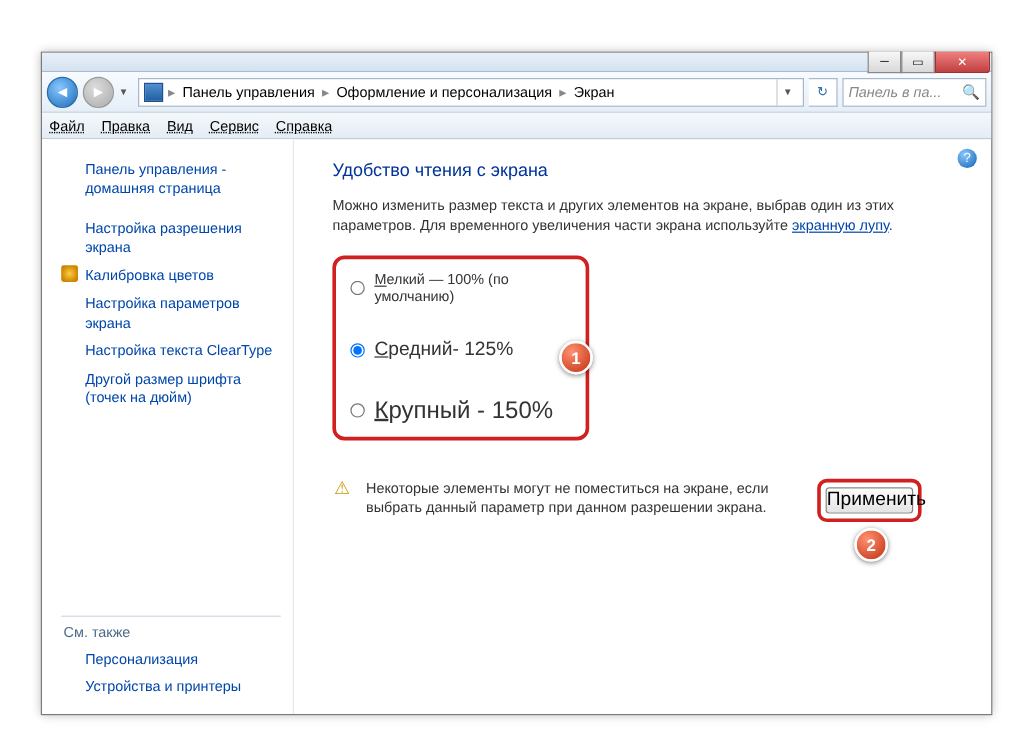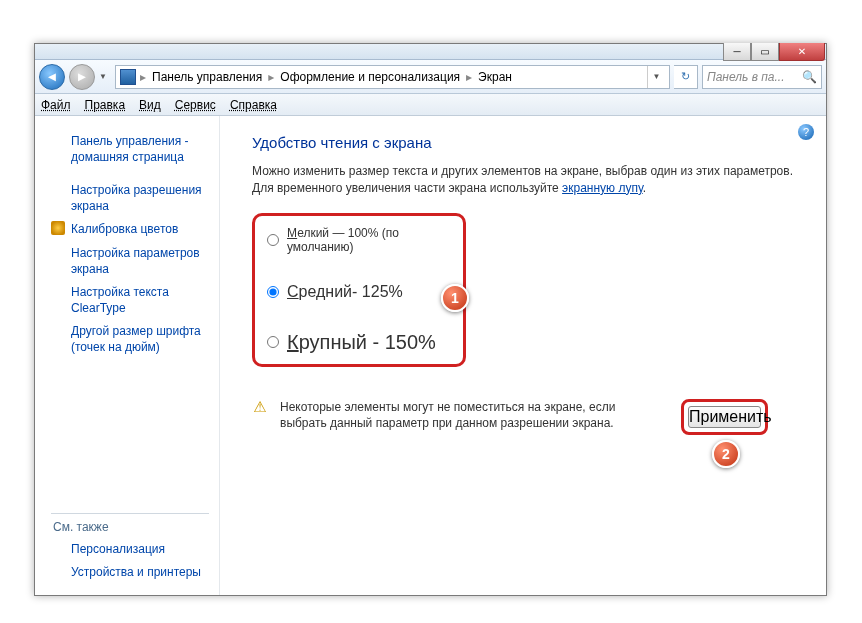--- a/index.html
+++ b/index.html
@@ -158,21 +158,21 @@
 .menu-item {
   text-decoration: underline dotted;
   cursor: pointer;
 }
 .content {
   flex: 1;
   display: flex;
   min-height: 0;
 }
 .sidebar {
-  width: 185px;
+  width: 210px;
   background: #fff;
   border-right: 1px solid #e4e8ec;
   padding: 14px 10px 10px 16px;
   display: flex;
   flex-direction: column;
 }
 .sidebar a {
   color: #0046aa;
   text-decoration: none;
   display: block;

